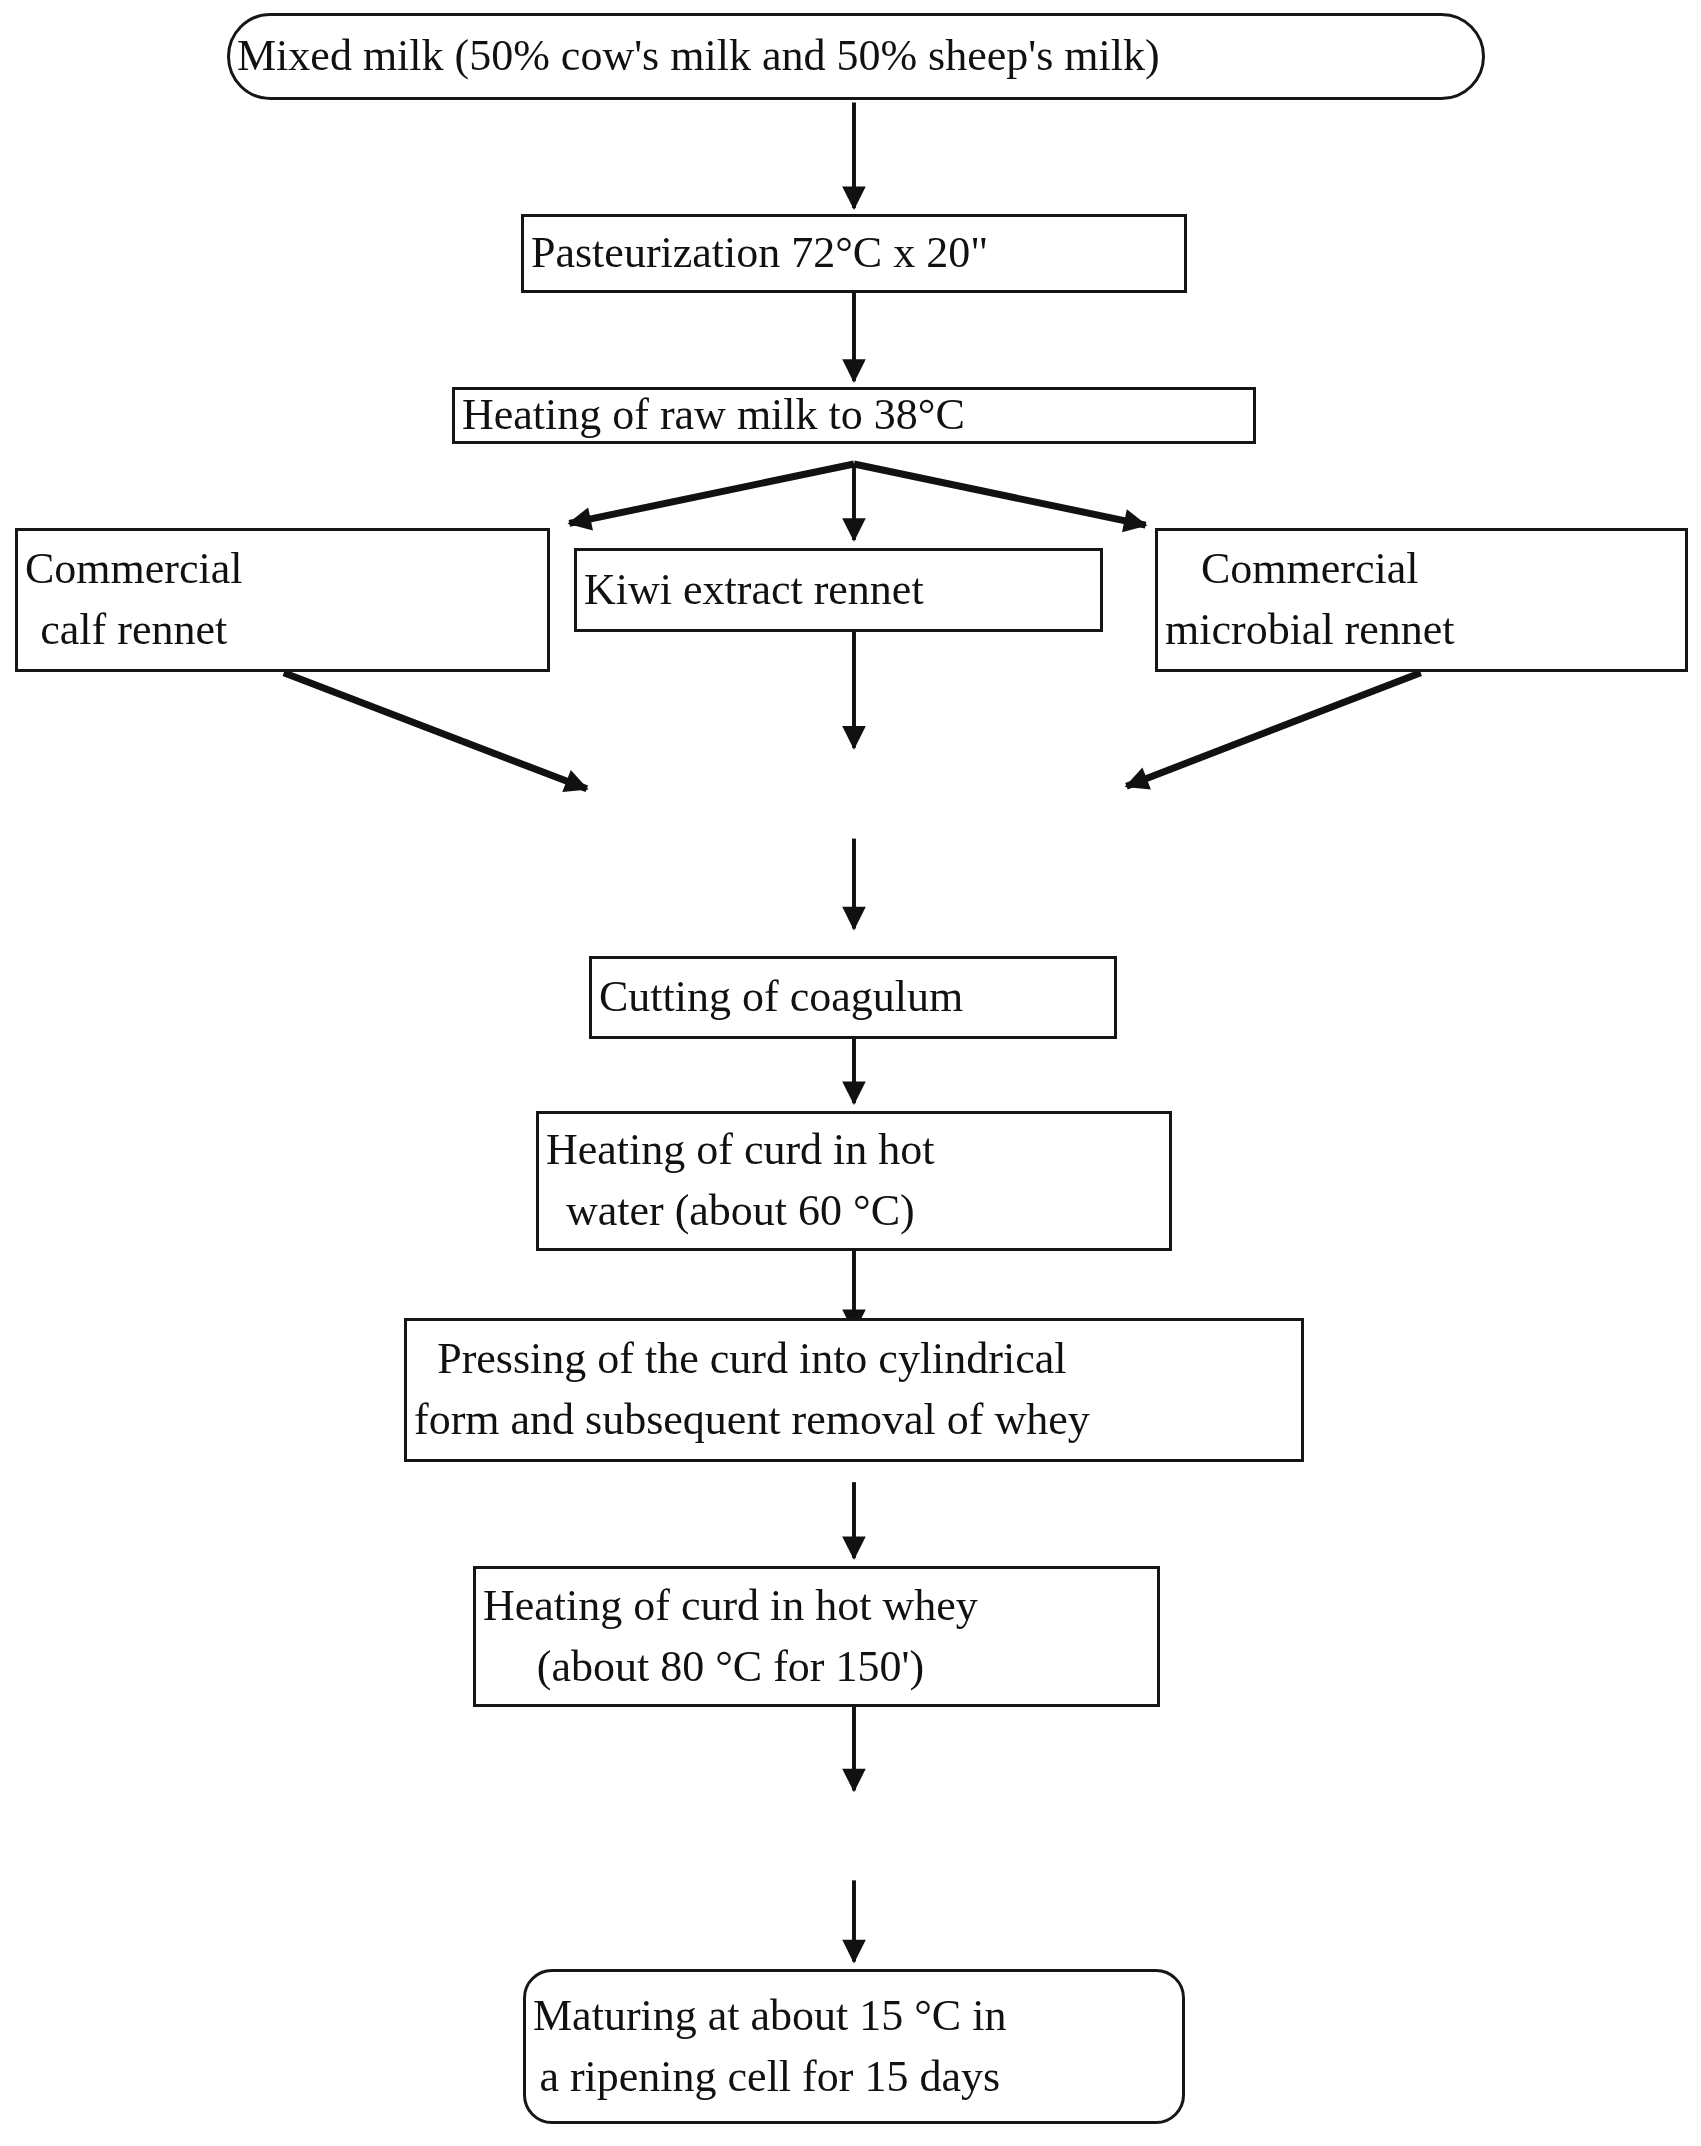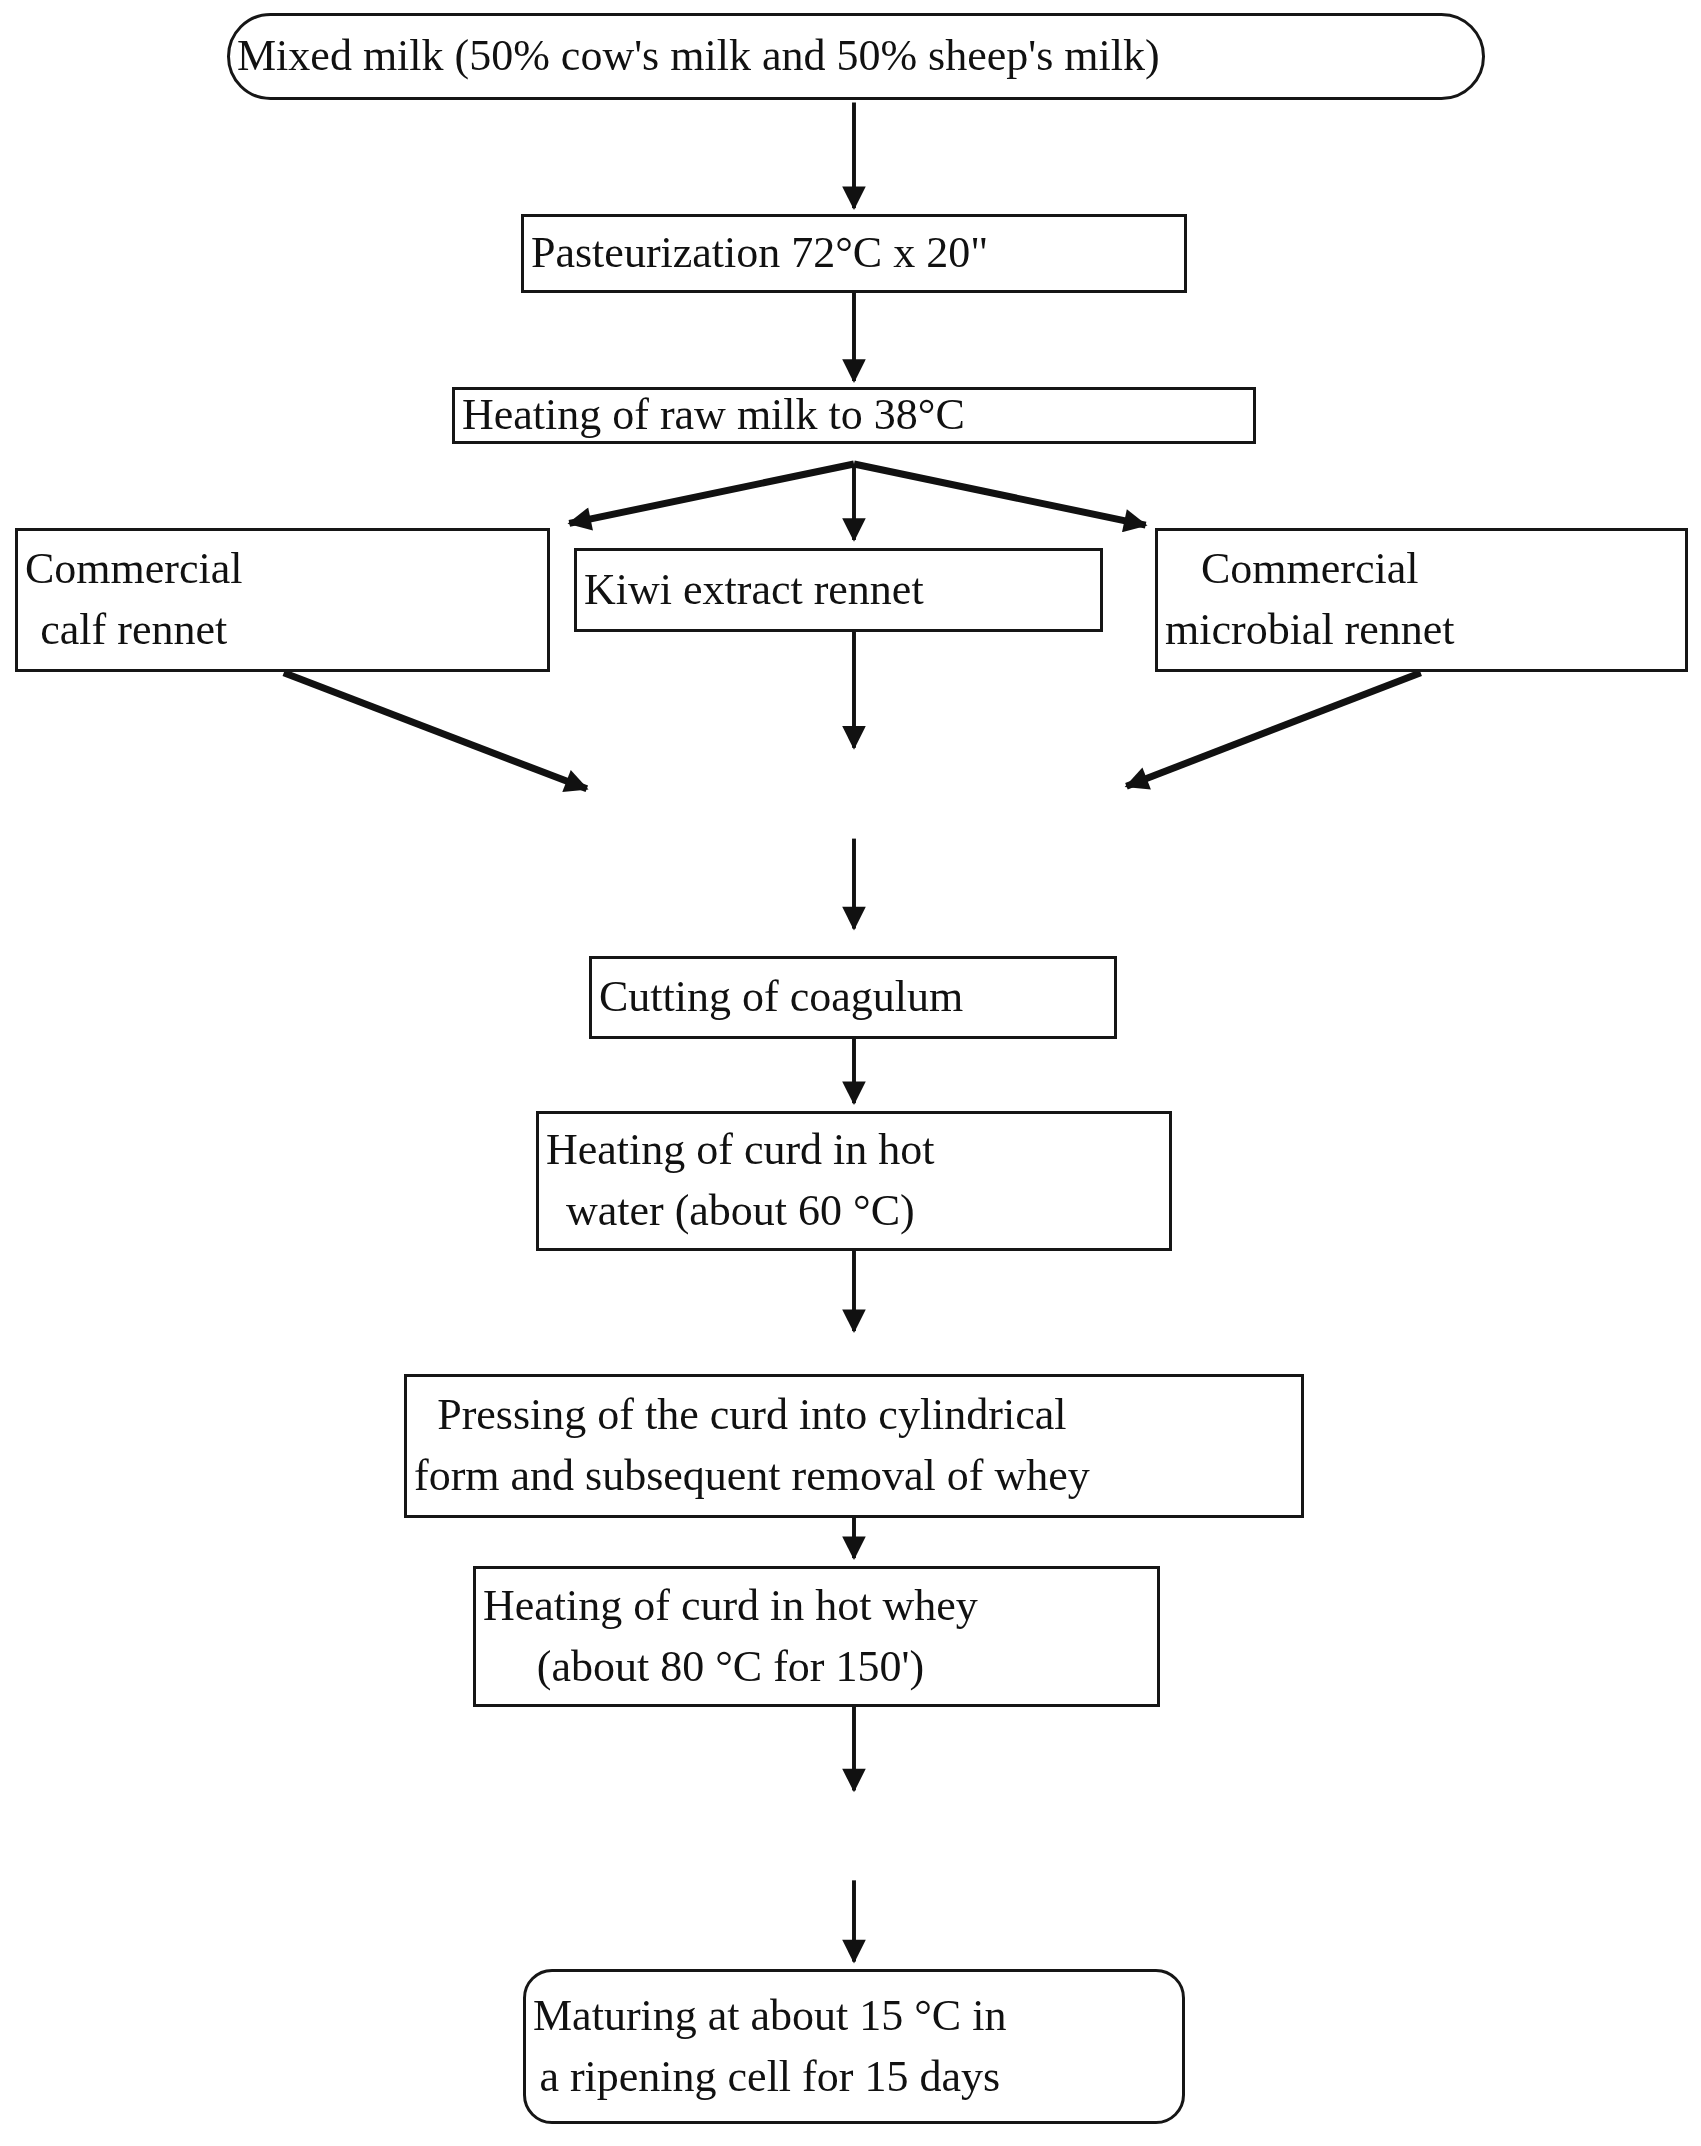--- a/index.html
+++ b/index.html
@@ -102,21 +102,21 @@
 
   <div class="node" style="left:589px; top:936px; width:528px; height:83px;margin-top:20px;">
     <span class="label">Cutting of coagulum</span>
   </div>
 
   <div class="node" style="left:536px; top:1111px; width:636px; height:140px;">
     <span class="label">Heating of curd in hot
 water (about 60 °C)</span>
   </div>
 
-  <div class="node" style="left:404px; top:1374px; width:900px; height:144px;">
+  <div class="node" style="left:404px; top:1318px; width:900px; height:144px;">
     <span class="label">Pressing of the curd into cylindrical
 form and subsequent removal of whey</span>
   </div>
 
   <div class="node" style="left:473px; top:1566px; width:687px; height:141px;">
     <span class="label">Heating of curd in hot whey
 (about 80 °C for 150')</span>
   </div>
 
 

